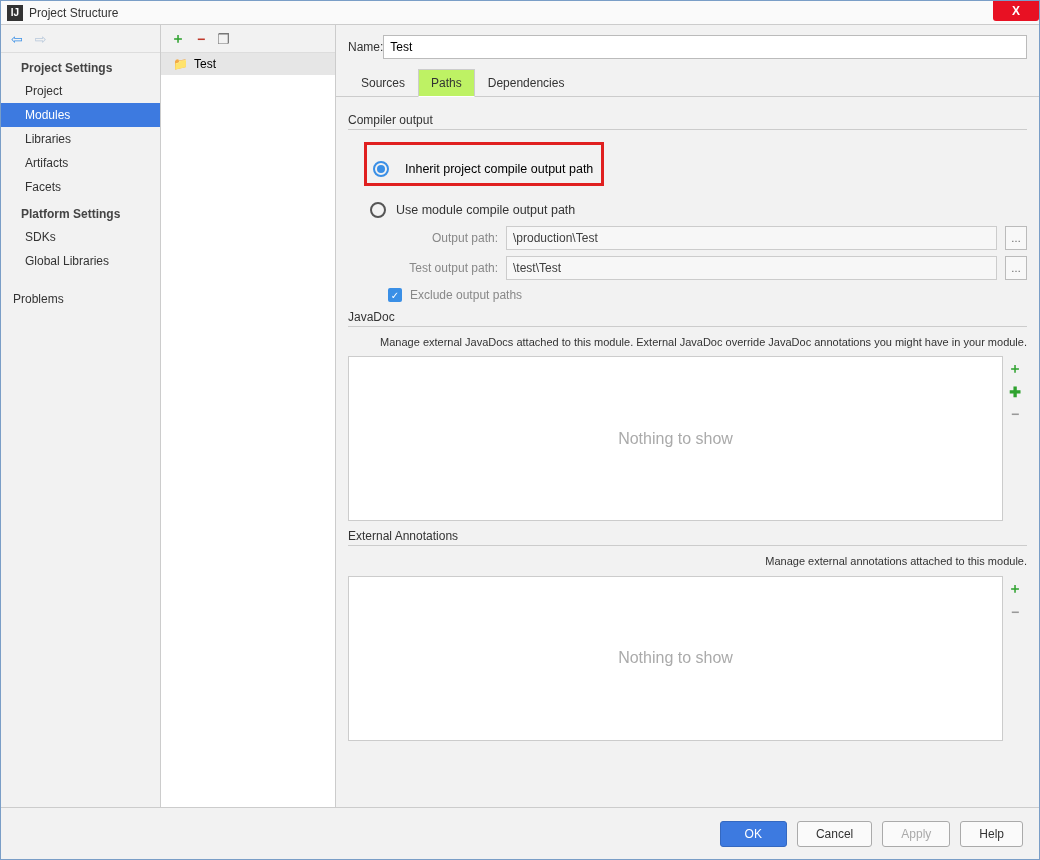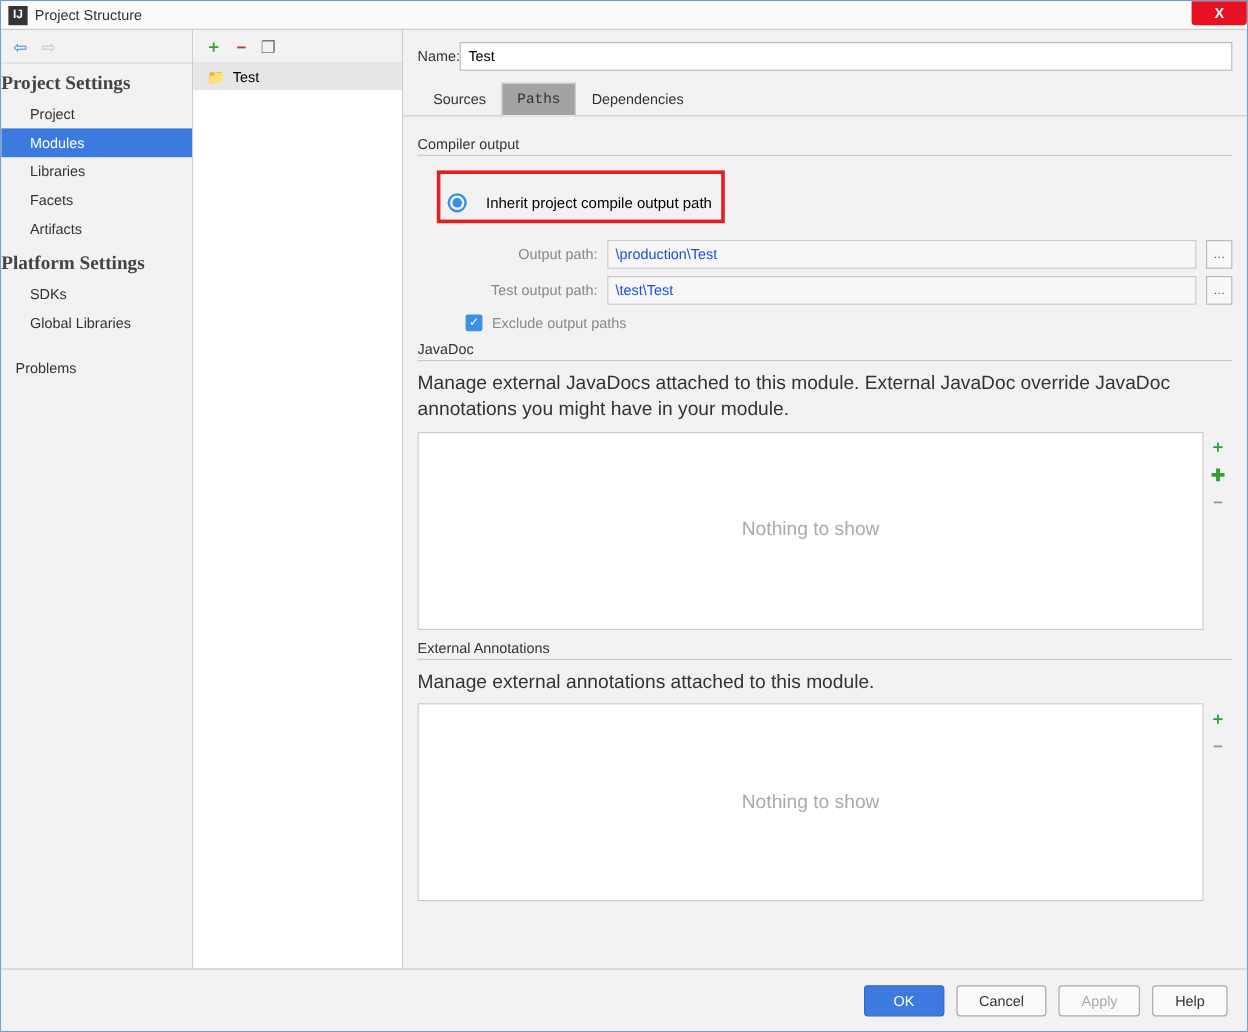--- a/index.html
+++ b/index.html
@@ -7,54 +7,54 @@
   .window { width: 1040px; height: 860px; background: #f2f2f2; border: 1px solid #7a9ec7; display: flex; flex-direction: column; }
   .titlebar { height: 24px; background: #fafafa; display: flex; align-items: center; border-bottom: 1px solid #ccc; position: relative; }
   .titlebar .app-icon { width: 16px; height: 16px; background: #333; color: #fff; font-size: 10px; font-weight: bold; display: flex; align-items: center; justify-content: center; margin: 0 6px; }
   .titlebar .title { font-size: 12px; color: #333; }
   .titlebar .close-btn { position: absolute; right: 0; top: 0; width: 46px; height: 20px; background: #e81123; border-radius: 0 0 3px 3px; display: flex; align-items: center; justify-content: center; color: #fff; font-size: 12px; font-weight: bold; }
   .main { flex: 1; display: flex; overflow: hidden; }
   .sidebar { width: 160px; background: #f2f2f2; border-right: 1px solid #ccc; display: flex; flex-direction: column; }
   .sidebar-top { height: 28px; display: flex; align-items: center; padding: 0 10px; gap: 12px; border-bottom: 1px solid #ddd; }
   .arrow { font-size: 14px; color: #3a8fe6; cursor: pointer; }
   .arrow.dim { color: #b8c8db; }
-  .nav-section-title { font-size: 16px; font-weight: bold; color: #444; padding: 8px 0 4px; font-family: Liberation Serif, serif; }
+  .nav-section-title { font-size: 12px; font-weight: bold; color: #444; padding: 8px 20px 4px; }
   .nav-item { font-size: 12px; color: #333; padding: 5px 12px 5px 24px; cursor: pointer; }
   .nav-item.selected { background: #3d7ae0; color: #fff; }
   .module-col { width: 175px; border-right: 1px solid #ccc; background: #fff; display: flex; flex-direction: column; }
   .module-tools { height: 28px; display: flex; align-items: center; gap: 12px; padding: 0 10px; border-bottom: 1px solid #ddd; background: #f2f2f2; }
   .tool-icon { font-size: 14px; cursor: pointer; }
   .plus { color: #2fa22f; font-weight: bold; }
   .minus { color: #c0392b; font-weight: bold; }
   .copy { color: #777; }
   .module-list { flex: 1; }
   .module-item { display: flex; align-items: center; gap: 6px; padding: 4px 12px; font-size: 12px; background: #e6e6e6; }
   .folder-icon { color: #d89c3a; font-size: 12px; }
   .content { flex: 1; display: flex; flex-direction: column; background: #f2f2f2; overflow: hidden; }
   .name-row { display: flex; align-items: center; padding: 10px 12px; }
   .name-row label { font-size: 12px; color: #333; }
   .name-row input { flex: 1; height: 24px; border: 1px solid #bbb; padding: 0 6px; font-size: 12px; background: #fff; }
   .tabs { display: flex; padding: 0 12px; border-bottom: 1px solid #ccc; font-size: 12px; }
   .tab { padding: 6px 12px; border: 1px solid transparent; border-bottom: none; color: #333; cursor: pointer; }
-  .tab.active { background: #a3a3a3; border-color: #ccc; border-bottom: 1px solid #fff; margin-bottom: -1px; font-family: Liberation Mono, monospace; }
+  .tab.active { background: #bef264; border-color: #ccc; border-bottom: 1px solid #fff; margin-bottom: -1px; }
   .scroll { flex: 1; overflow-y: auto; padding: 8px 12px 12px; }
   .group-label { font-size: 12px; color: #333; margin: 8px 0 2px; }
   .group-divider { height: 1px; background: #ccc; margin-bottom: 8px; }
   .highlight-box { border: 3px solid #e02020; padding: 16px 8px 6px 6px; display: inline-flex; align-items: center; gap: 16px; margin: 4px 0 8px 16px; }
   .radio-row { display: flex; align-items: center; gap: 10px; margin: 8px 0 8px 22px; font-size: 12.5px; color: #333; }
   .radio { width: 16px; height: 16px; border: 2px solid #555; border-radius: 50%; position: relative; flex-shrink: 0; }
   .radio.selected { border-color: #3a8fe6; }
   .radio.selected::after { content: ""; position: absolute; left: 2px; top: 2px; width: 8px; height: 8px; background: #3a8fe6; border-radius: 50%; }
   .form-row { display: flex; align-items: center; margin: 6px 0 6px 40px; gap: 8px; }
   .form-row .lbl { width: 110px; text-align: right; font-size: 12px; color: #888; }
-  .form-row .fld { flex: 1; height: 24px; border: 1px solid #ccc; background: #f7f7f7; color: #1d4ed8; font-size: 12px; padding: 0 6px; display: flex; align-items: center; }
+  .form-row .fld { flex: 1; height: 24px; border: 1px solid #ccc; background: #f7f7f7; color: #404040; font-size: 12px; padding: 0 6px; display: flex; align-items: center; }
   .form-row .more { width: 22px; height: 24px; border: 1px solid #bbb; background: #f8f8f8; display: flex; align-items: center; justify-content: center; font-size: 10px; color: #555; }
   .checkbox-row { display: flex; align-items: center; gap: 8px; margin: 8px 0 8px 40px; font-size: 12px; color: #888; }
   .checkbox { width: 14px; height: 14px; background: #3a8fe6; color: #fff; display: flex; align-items: center; justify-content: center; font-size: 10px; border-radius: 2px; }
-  .desc { font-size: 16px; color: #333; margin: 4px 0; line-height: 1.4; }
+  .desc { font-size: 11px; color: #333; margin: 4px 0; line-height: 1.4; text-align: right; }
   .listbox-wrap { display: flex; margin-top: 6px; }
   .listbox { flex: 1; height: 165px; border: 1px solid #ccc; background: #fff; display: flex; align-items: center; justify-content: center; color: #aaa; font-size: 16px; }
   .listbox-tools { width: 24px; display: flex; flex-direction: column; align-items: center; gap: 6px; padding-top: 4px; }
   .mini-icon { font-size: 14px; cursor: pointer; }
   .green { color: #2fa22f; font-weight: bold; }
   .grey { color: #999; font-weight: bold; }
   .footer { height: 52px; border-top: 1px solid #ccc; background: #f2f2f2; display: flex; align-items: center; justify-content: flex-end; gap: 10px; padding: 0 16px; }
   .btn { height: 26px; padding: 0 18px; font-size: 12px; border: 1px solid #aaa; background: #fafafa; color: #333; border-radius: 3px; cursor: pointer; }
   .btn.primary { background: #3d7ae0; color: #fff; border-color: #3468c0; padding: 0 24px; }
   .btn.disabled { color: #aaa; }
@@ -76,22 +76,22 @@
 
     <div class="sidebar">
       <div class="sidebar-top">
         <span class="arrow">⇦</span>
         <span class="arrow dim">⇨</span>
       </div>
       <div class="nav-section-title">Project Settings</div>
       <div class="nav-item">Project</div>
       <div class="nav-item selected">Modules</div>
       <div class="nav-item">Libraries</div>
+      <div class="nav-item">Artifacts</div>
       <div class="nav-item">Facets</div>
-      <div class="nav-item">Artifacts</div>
       <div class="nav-section-title">Platform Settings</div>
       <div class="nav-item">SDKs</div>
       <div class="nav-item">Global Libraries</div>
       <div style="height:14px"></div>
       <div class="nav-item" style="padding-left:12px">Problems</div>
     </div>
 
     <div class="module-col">
       <div class="module-tools">
         <span class="tool-icon plus">＋</span>
@@ -120,20 +120,24 @@
       <div class="scroll">
 
         <div class="group-label">Compiler output</div>
         <div class="group-divider"></div>
 
         <div class="highlight-box">
           <span class="radio selected"></span>
           <span style="font-size:12.5px">Inherit project compile output path</span>
         </div>
 
+        <div class="radio-row">
+          <span class="radio"></span>
+          <span>Use module compile output path</span>
+        </div>
 
         <div class="form-row">
           <span class="lbl">Output path:</span>
           <span class="fld">\production\Test</span>
           <span class="more">…</span>
         </div>
         <div class="form-row">
           <span class="lbl">Test output path:</span>
           <span class="fld">\test\Test</span>
           <span class="more">…</span>

